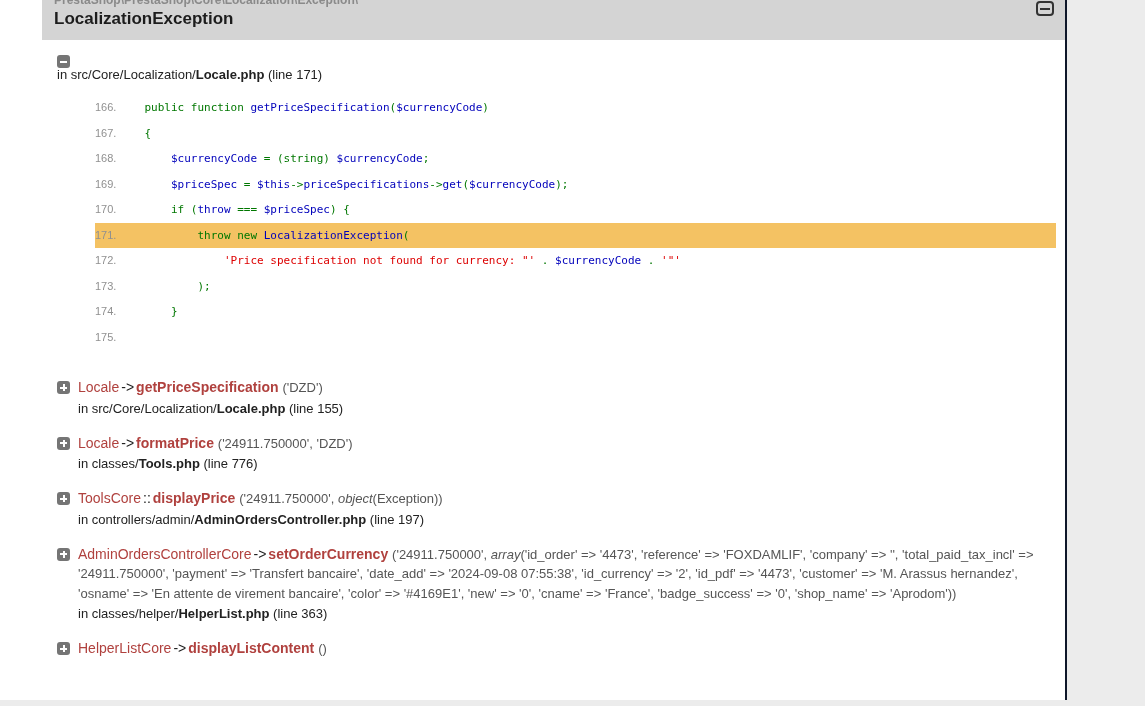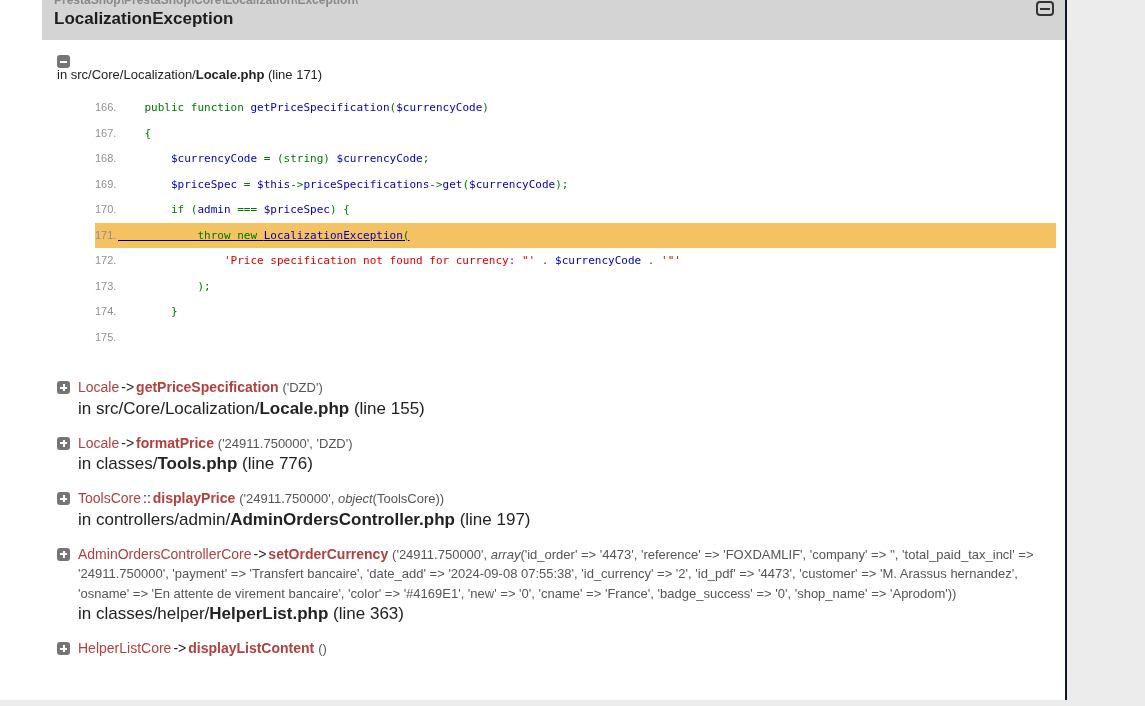--- a/index.html
+++ b/index.html
@@ -21,38 +21,38 @@
   .toggle.plus::after { content: ""; position: absolute; top: 3px; bottom: 3px; left: 50%; margin-left: -1px; width: 2px; background: #ffffff; }
 
   
   .trace-head { display: flex; align-items: flex-start; margin: 15px 12px 0 15px; font-size: 13px; line-height: 14px; color: #222; flex-direction: column; }
   .trace-head .toggle { margin-right: 8px; margin-top: 0; }
   .trace-head b { font-weight: bold; }
 
   
   .code-excerpt { list-style: none; margin: 13px 11px 0 0; padding: 0; font-family: "DejaVu Sans Mono", monospace; font-size: 11px; }
   .code-line { margin-left: 53px; line-height: 24.5px; min-height: 24.5px; white-space: pre; color: #000; }
-  .code-line.selected { background: var(--highlight-line, #f4c263); text-decoration: underline; }
+  .code-line.selected { background: var(--highlight-line, #f4c263); }
   .ln { display: inline-block; width: 20px; margin-right: 3px; text-align: right; font-family: "Liberation Sans", sans-serif; font-size: 11px; color: #909090; }
   .tok-k { color: var(--keyword, #007700); }
   .tok-d { color: var(--default-code, #0000BB); }
   .tok-s { color: var(--string, #DD0000); }
 
   
   .trace-list { margin: 28px 0 0 15px; }
   .trace-entry { display: flex; align-items: flex-start; margin-bottom: 17px; }
   .trace-entry .toggle { margin-right: 8px; margin-top: 3px; }
   .trace-content { flex: 1 1 auto; padding-right: 21px; }
   .trace-title { font-size: 14px; line-height: 19.5px; color: #3a3a3a; }
   .trace-class { color: var(--trace-accent, #B0413E); }
   .trace-type { padding: 0 2px; color: #222; }
   .trace-method { color: var(--trace-accent, #B0413E); font-weight: bold; }
   .trace-args { color: #555; font-size: 13px; }
   .trace-args .em { font-style: italic; }
-  .trace-file { font-size: 17px; line-height: 17px; color: #222; margin-top: 2px; }
+  .trace-file { font-size: 13px; line-height: 17px; color: #222; margin-top: 2px; }
   .trace-file b { font-weight: bold; }
 </style>
 </head>
 <body>
 
 <div class="viewport">
   <div class="page">
     <div class="panel">
 
       <div class="panel-header">
@@ -68,21 +68,21 @@
         <div>
           <span>in src/Core/Localization/</span><b>Locale.php</b><span> (line 171)</span>
         </div>
       </div>
 
       <ol class="code-excerpt">
           <li class="code-line"><span class="ln">166.</span><span><span class="tok-k">    public function </span><span class="tok-d">getPriceSpecification</span><span class="tok-k">(</span><span class="tok-d">$currencyCode</span><span class="tok-k">)</span></span></li>
           <li class="code-line"><span class="ln">167.</span><span><span class="tok-k">    {</span></span></li>
           <li class="code-line"><span class="ln">168.</span><span><span class="tok-d">        $currencyCode </span><span class="tok-k">= (string) </span><span class="tok-d">$currencyCode</span><span class="tok-k">;</span></span></li>
           <li class="code-line"><span class="ln">169.</span><span><span class="tok-d">        $priceSpec </span><span class="tok-k">= </span><span class="tok-d">$this</span><span class="tok-k">-&gt;</span><span class="tok-d">priceSpecifications</span><span class="tok-k">-&gt;</span><span class="tok-d">get</span><span class="tok-k">(</span><span class="tok-d">$currencyCode</span><span class="tok-k">);</span></span></li>
-          <li class="code-line"><span class="ln">170.</span><span><span class="tok-k">        if (</span><span class="tok-d">admin </span><span class="tok-k">=== </span><span class="tok-d">$priceSpec</span><span class="tok-k">) {</span></span></li>
+          <li class="code-line"><span class="ln">170.</span><span><span class="tok-k">        if (</span><span class="tok-d">throw </span><span class="tok-k">=== </span><span class="tok-d">$priceSpec</span><span class="tok-k">) {</span></span></li>
           <li class="code-line selected"><span class="ln">171.</span><span><span class="tok-k">            throw new </span><span class="tok-d">LocalizationException</span><span class="tok-k">(</span></span></li>
           <li class="code-line"><span class="ln">172.</span><span><span class="tok-s">                'Price specification not found for currency: "'</span><span class="tok-k"> . </span><span class="tok-d">$currencyCode</span><span class="tok-k"> . </span><span class="tok-s">'"'</span></span></li>
           <li class="code-line"><span class="ln">173.</span><span><span class="tok-k">            );</span></span></li>
           <li class="code-line"><span class="ln">174.</span><span><span class="tok-k">        }</span></span></li>
           <li class="code-line"><span class="ln">175.</span><span></span></li>
         </ol>
 
       <div class="trace-list">
 
         <div class="trace-entry">
@@ -97,21 +97,21 @@
           <span class="toggle plus"><span></span></span>
           <div class="trace-content">
             <div class="trace-title"><span class="trace-class">Locale</span><span class="trace-type">-&gt;</span><span class="trace-method">formatPrice</span> <span class="trace-args"><span>('24911.750000', 'DZD')</span><span class="em"></span><span></span></span></div>
             <div class="trace-file"><span>in classes/</span><b>Tools.php</b><span> (line 776)</span></div>
           </div>
         </div>
 
         <div class="trace-entry">
           <span class="toggle plus"><span></span></span>
           <div class="trace-content">
-            <div class="trace-title"><span class="trace-class">ToolsCore</span><span class="trace-type">::</span><span class="trace-method">displayPrice</span> <span class="trace-args"><span>('24911.750000', </span><span class="em">object</span><span>(ToolsCore))</span></span></div>
+            <div class="trace-title"><span class="trace-class">ToolsCore</span><span class="trace-type">::</span><span class="trace-method">displayPrice</span> <span class="trace-args"><span>('24911.750000', </span><span class="em">object</span><span>(Exception))</span></span></div>
             <div class="trace-file"><span>in controllers/admin/</span><b>AdminOrdersController.php</b><span> (line 197)</span></div>
           </div>
         </div>
 
         <div class="trace-entry">
           <span class="toggle plus"><span></span></span>
           <div class="trace-content">
             <div class="trace-title"><span class="trace-class">AdminOrdersControllerCore</span><span class="trace-type">-&gt;</span><span class="trace-method">setOrderCurrency</span> <span class="trace-args"><span>('24911.750000', </span><span class="em">array</span><span>('id_order' =&gt; '4473', 'reference' =&gt; 'FOXDAMLIF', 'company' =&gt; '', 'total_paid_tax_incl' =&gt; '24911.750000', 'payment' =&gt; 'Transfert bancaire', 'date_add' =&gt; '2024-09-08 07:55:38', 'id_currency' =&gt; '2', 'id_pdf' =&gt; '4473', 'customer' =&gt; 'M. Arassus hernandez', 'osname' =&gt; 'En attente de virement bancaire', 'color' =&gt; '#4169E1', 'new' =&gt; '0', 'cname' =&gt; 'France', 'badge_success' =&gt; '0', 'shop_name' =&gt; 'Aprodom'))</span></span></div>
             <div class="trace-file"><span>in classes/helper/</span><b>HelperList.php</b><span> (line 363)</span></div>
           </div>

